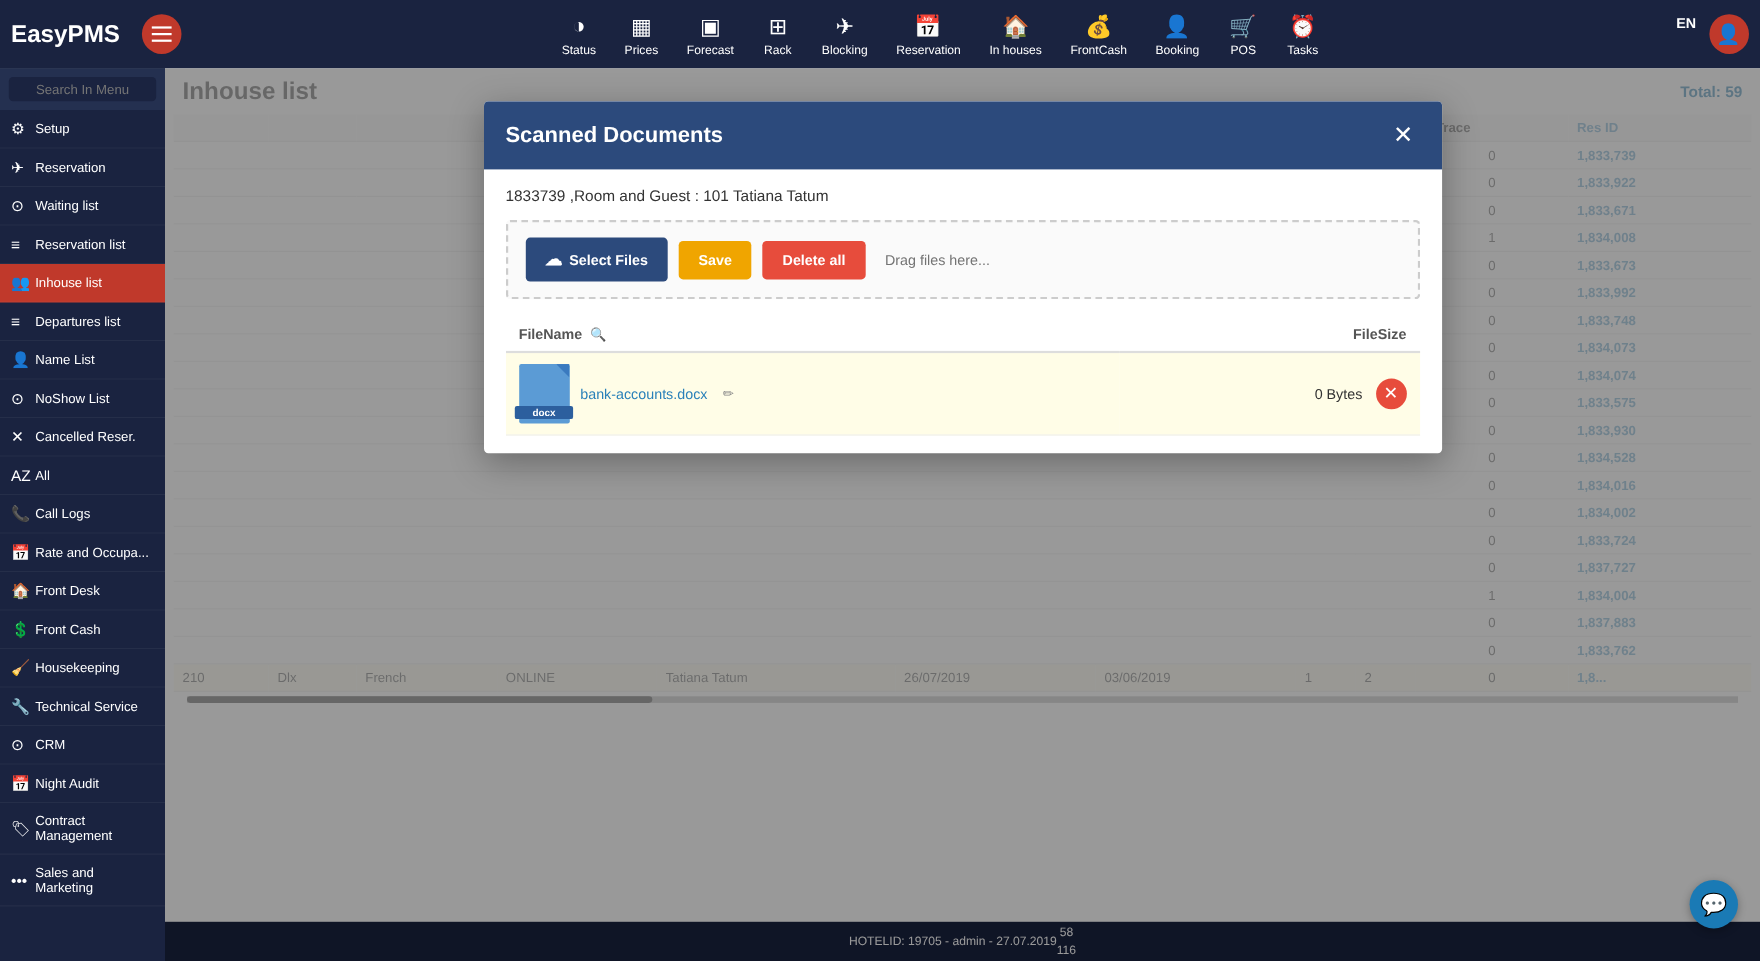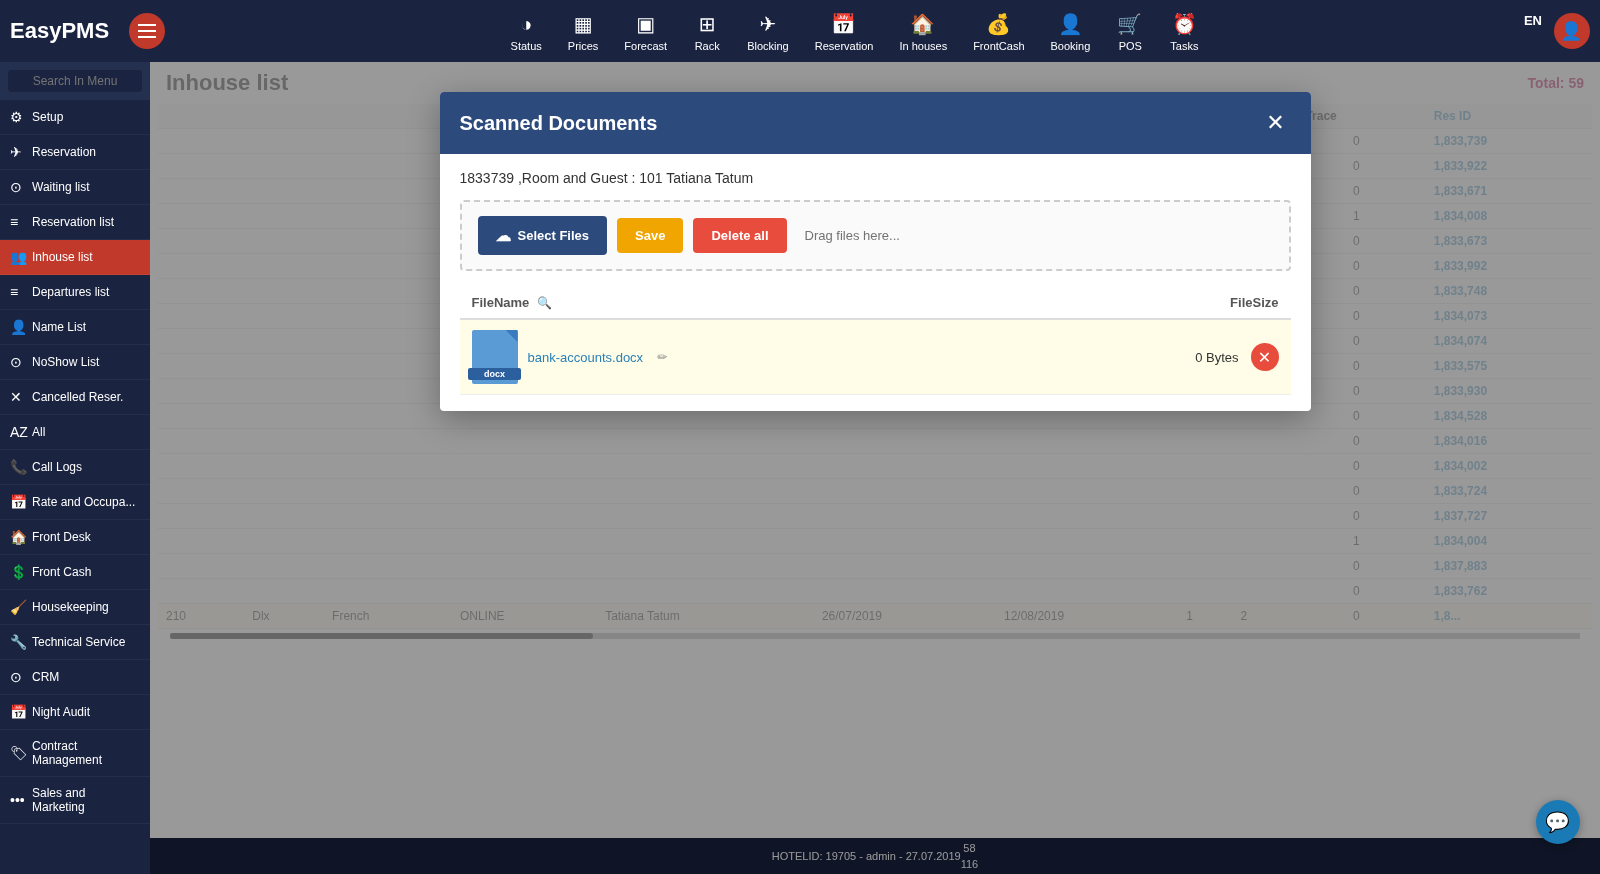--- a/index.html
+++ b/index.html
@@ -568,21 +568,21 @@
       <div class="sidebar-item">
     <span class="si-icon">•••</span>
     <span>Sales and Marketing</span>
   </div>
     </div>
 
   <div class="content-area">
     <div class="bg-table-area">
       <div style="display:flex; align-items:center; justify-content:space-between; padding: 8px 16px; opacity:0.4;">
         <span style="font-size:22px; font-weight:bold; color:#333;">Inhouse list</span>
-        <span style="font-size:14px; font-weight:bold; color:#be185d;">Total: 59</span>
+        <span style="font-size:14px; font-weight:bold; color:#0369a1;">Total: 59</span>
       </div>
       <div style="padding: 0 8px; opacity:0.5;">
         <table class="bg-table">
           <thead>
             <tr>
               <th></th>
                 <th></th>
                 <th></th>
                 <th></th>
                 <th></th>
@@ -842,21 +842,21 @@
     <td style="text-align:center;">0</td>
     <td class="res-id">1,833,762</td>
   </tr>
               <tr class="highlighted">
   <td>210</td>
                 <td>Dlx</td>
                 <td>French</td>
                 <td>ONLINE</td>
   <td>Tatiana Tatum</td>
                 <td>26/07/2019</td>
-                <td>12/08/2019</td>
+                <td>03/06/2019</td>
   <td>1</td>
                 <td>2</td>
   <td style="text-align:center;">0</td>
   <td class="res-id">1,8...</td>
 </tr>
             </tbody>
         </table>
       </div>
 
       <div class="scrollbar-area" style="margin-top:4px;">

